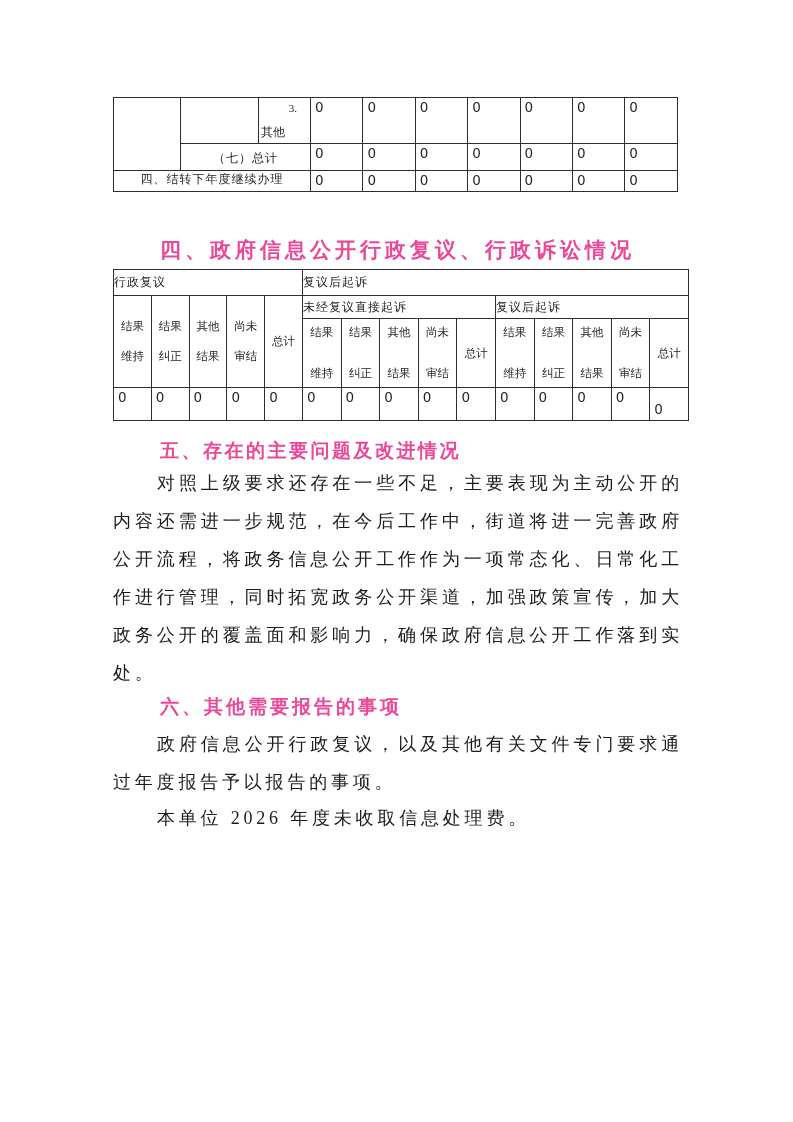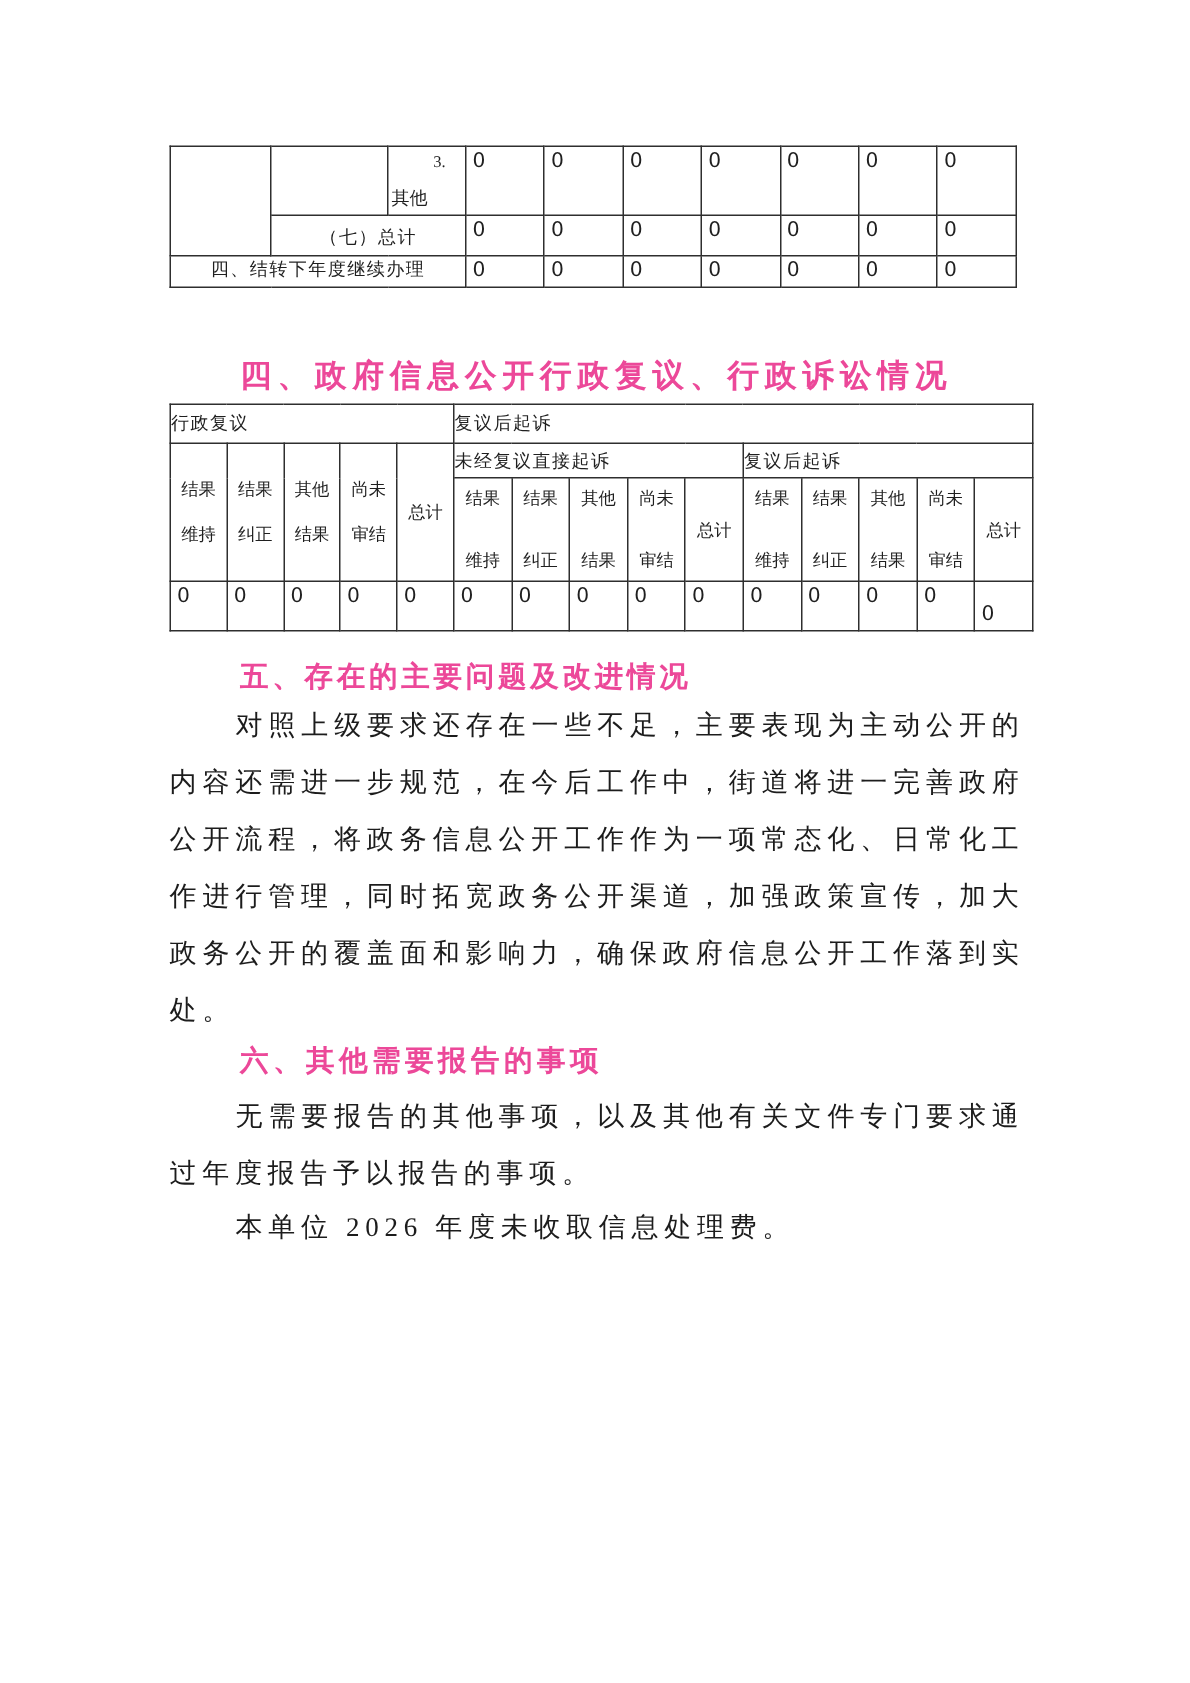--- a/index.html
+++ b/index.html
@@ -251,14 +251,14 @@
     <td class="dcell">0</td>
     <td class="dcell low">0</td>
   </tr>
 </tbody>
   </table>
 
 <div class="abs heading h5">五、存在的主要问题及改进情况</div>
 <div class="abs para p5">对照上级要求还存在一些不足，主要表现为主动公开的内容还需进一步规范，在今后工作中，街道将进一完善政府公开流程，将政务信息公开工作作为一项常态化、日常化工作进行管理，同时拓宽政务公开渠道，加强政策宣传，加大政务公开的覆盖面和影响力，确保政府信息公开工作落到实处。</div>
 
 <div class="abs heading h6">六、其他需要报告的事项</div>
-<div class="abs para p6">无需要报告的其他事项，以及其他有关文件专门要求通过年度报告予以报告的事项。</div>
+<div class="abs para p6">政府信息公开行政复议，以及其他有关文件专门要求通过年度报告予以报告的事项。</div>
 <div class="abs para p7">本单位 2026 年度未收取信息处理费。</div>
 
 </body></html>

